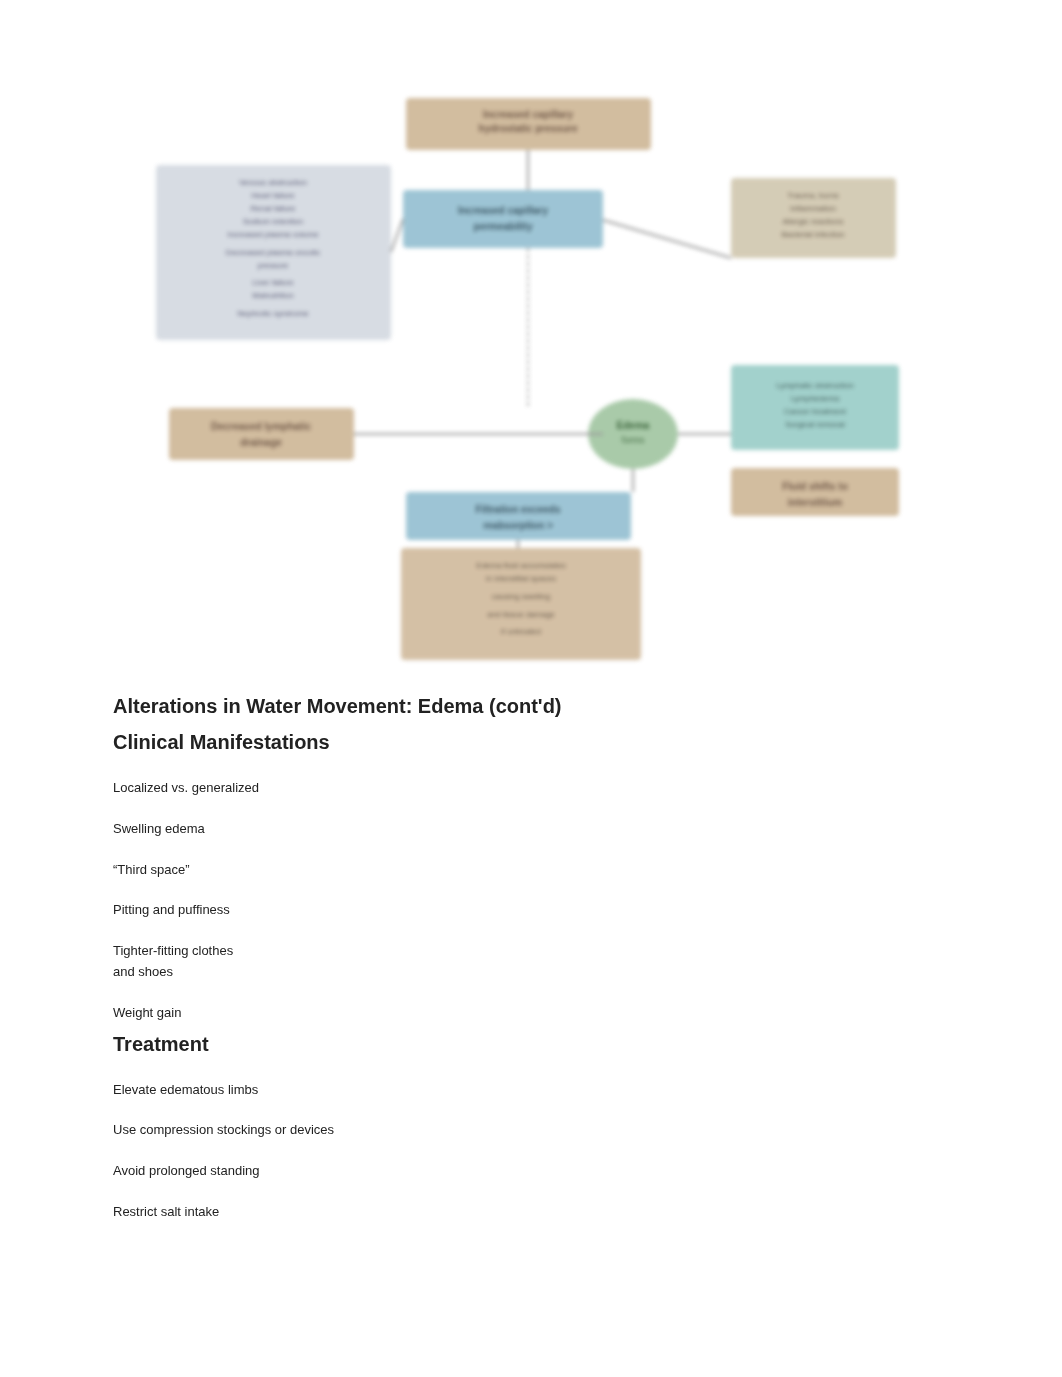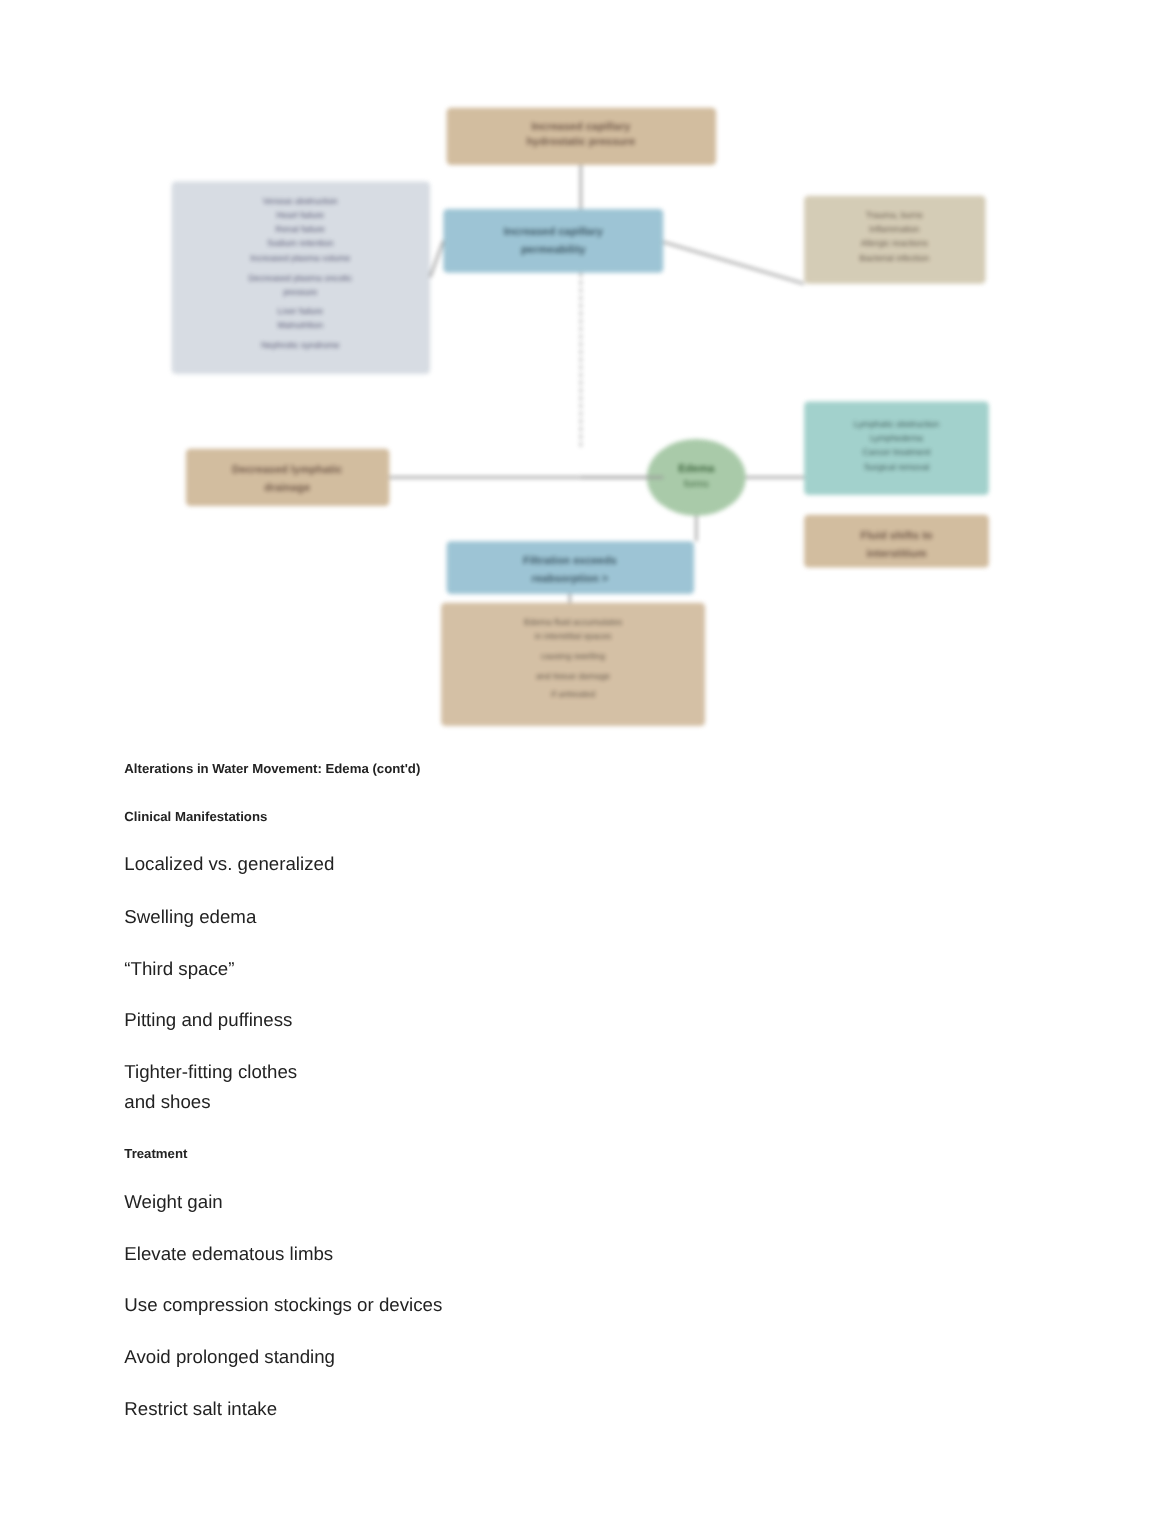--- a/index.html
+++ b/index.html
@@ -34,27 +34,27 @@
     .text-line {
       font-size: 18px;
       color: #222;
       margin-bottom: 0;
       line-height: 1.6;
       font-family: Arial, sans-serif;
     }
 
     .text-line.bold-heading {
       font-weight: bold;
-      font-size: 12px;
-      margin-top: 24px;
+      font-size: 20px;
+      margin-top: 4px;
       margin-bottom: 2px;
     }
 
     .text-line.sub-item {
-      font-size: 17px;
+      font-size: 13px;
       padding-left: 0;
       margin-top: 20px;
     }
 
     svg.diagram-svg {
       position: absolute;
       top: 0;
       left: 0;
       width: 100%;
       height: 100%;
@@ -137,20 +137,20 @@
 <div class="text-content">
   <div class="text-line bold-heading">Alterations in Water Movement: Edema (cont'd)</div>
 
   <div id="text-list">
       <div class="text-line bold-heading">Clinical Manifestations</div>
       <div class="text-line sub-item">Localized vs. generalized</div>
       <div class="text-line sub-item">Swelling edema</div>
       <div class="text-line sub-item">“Third space”</div>
       <div class="text-line sub-item">Pitting and puffiness</div>
       <div class="text-line sub-item">Tighter-fitting clothes<br>and shoes</div>
+      <div class="text-line sub-item">Weight gain</div>
       <div class="text-line bold-heading">Treatment</div>
-      <div class="text-line sub-item">Weight gain</div>
       <div class="text-line sub-item">Elevate edematous limbs</div>
       <div class="text-line sub-item">Use compression stockings or devices</div>
       <div class="text-line sub-item">Avoid prolonged standing</div>
       <div class="text-line sub-item">Restrict salt intake</div>
     </div>
 </div>
 
 </body></html>

